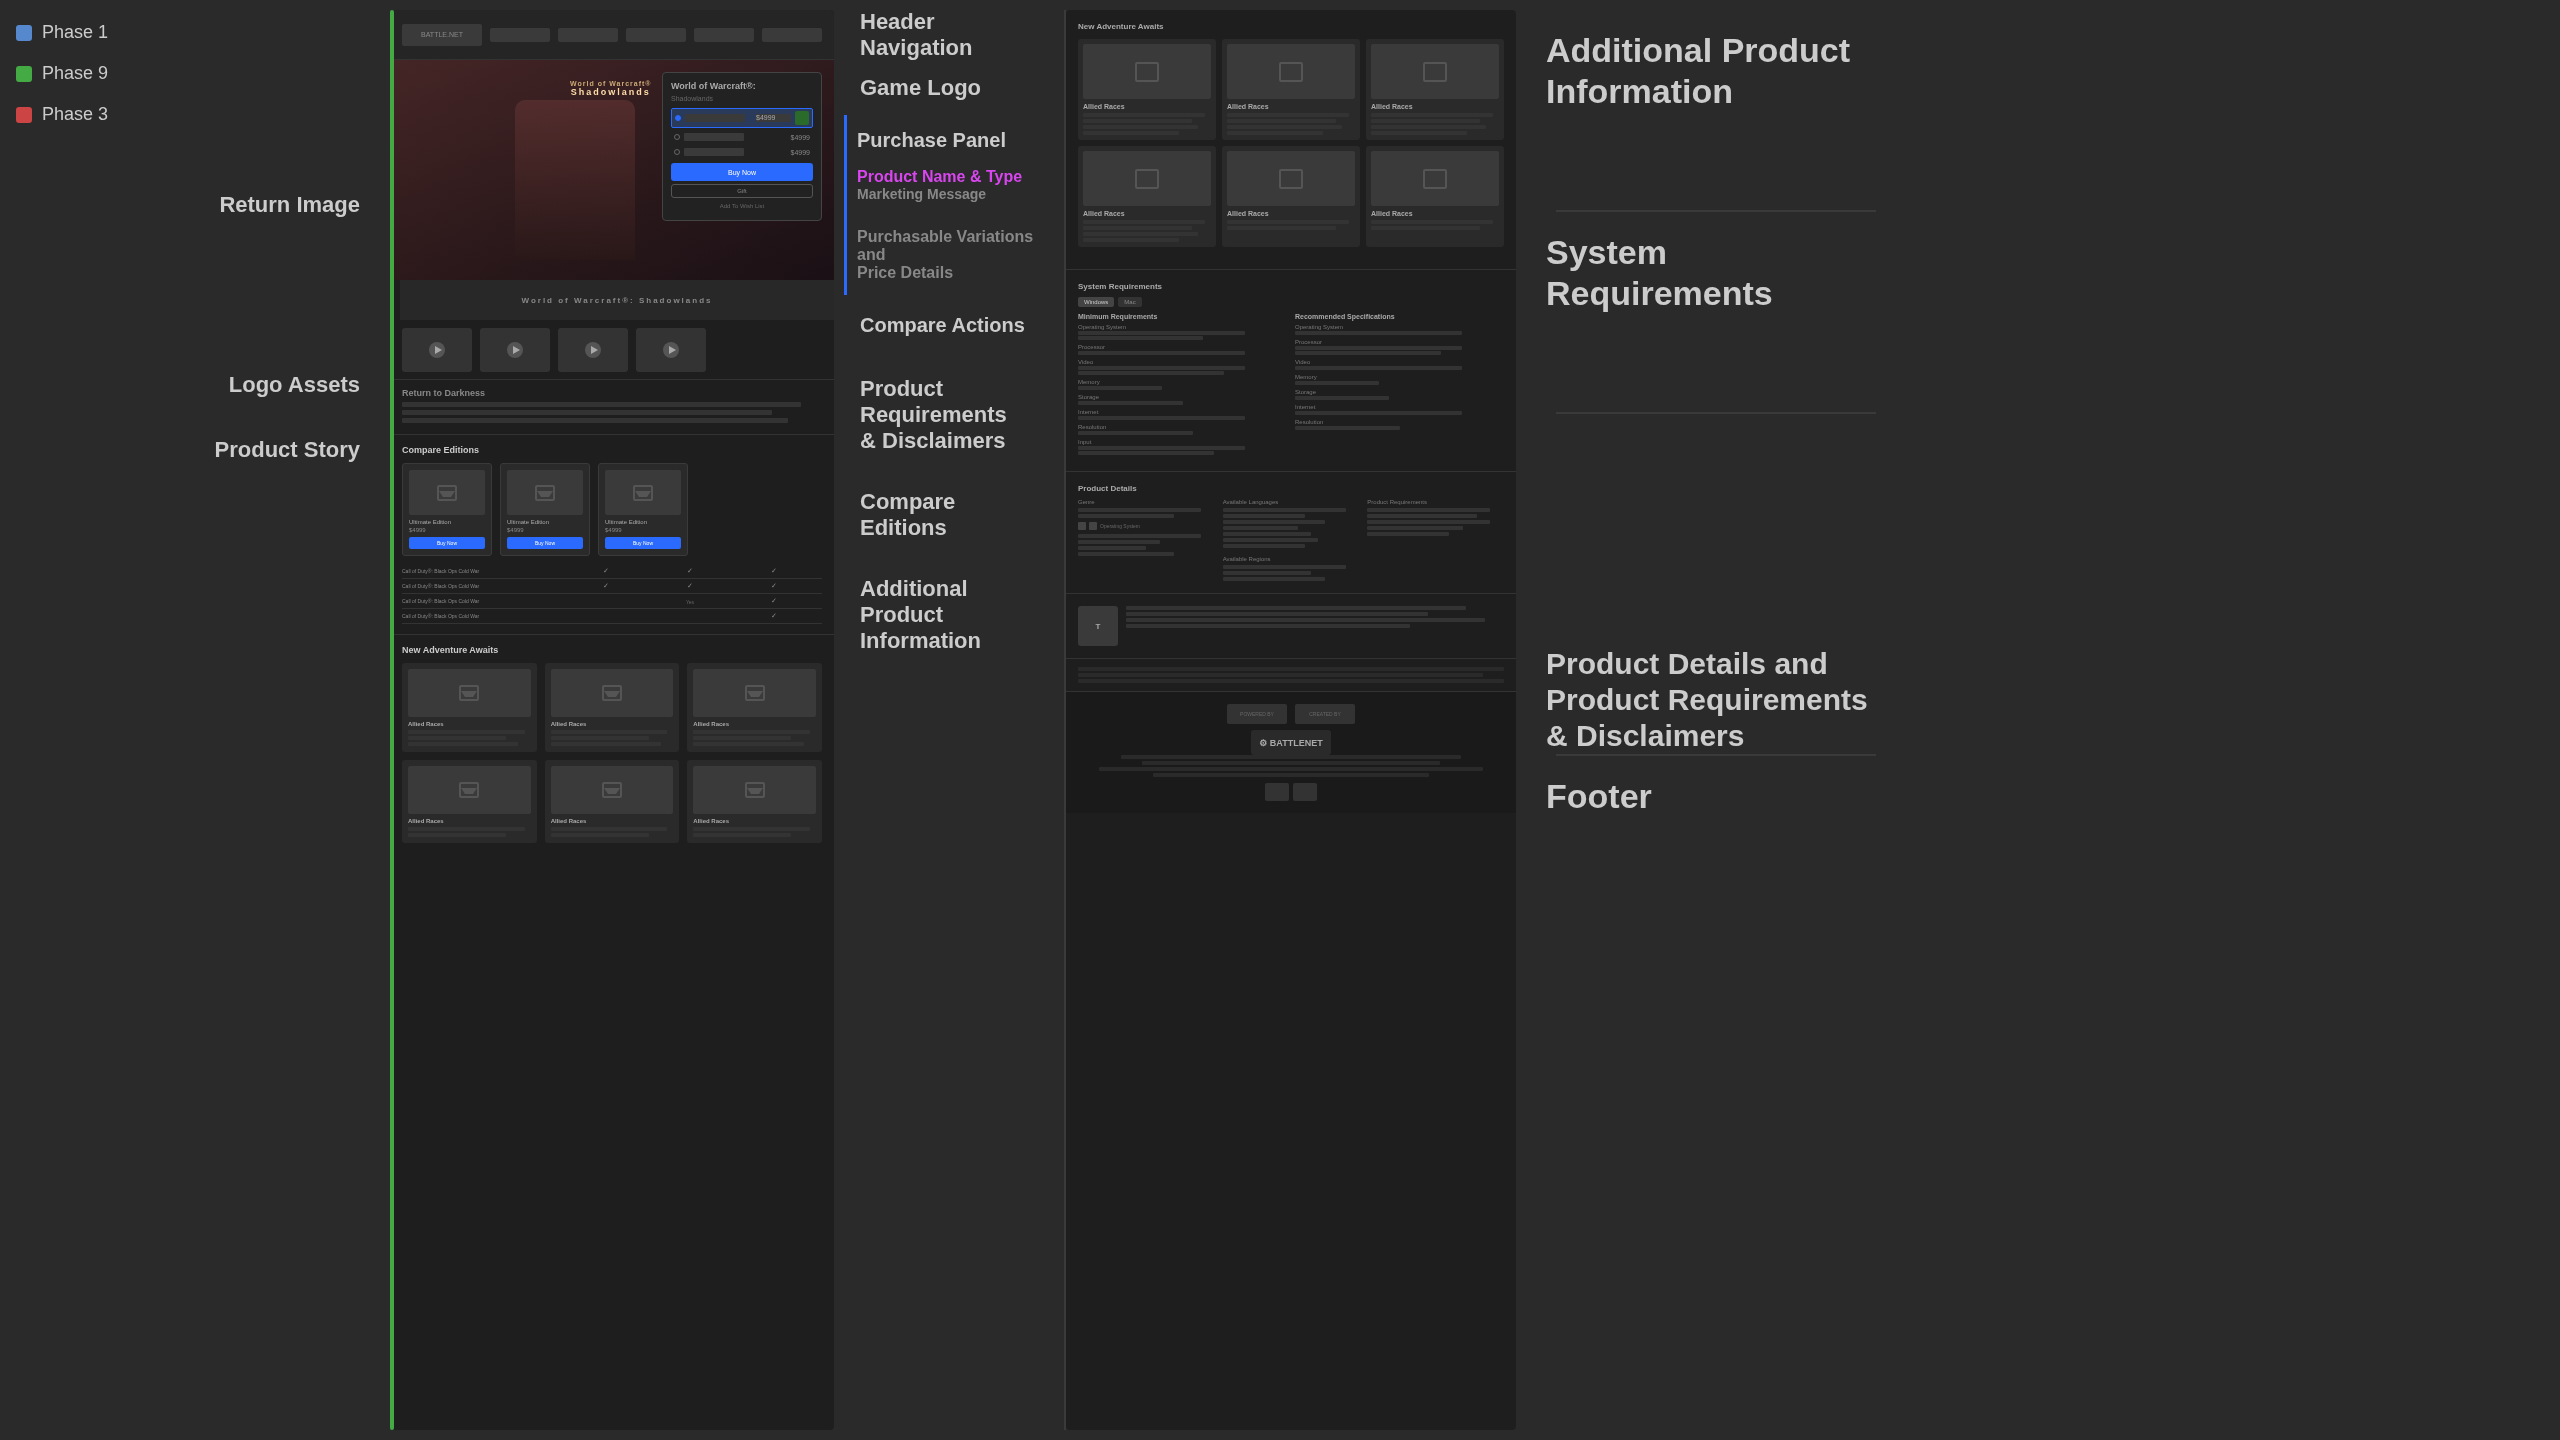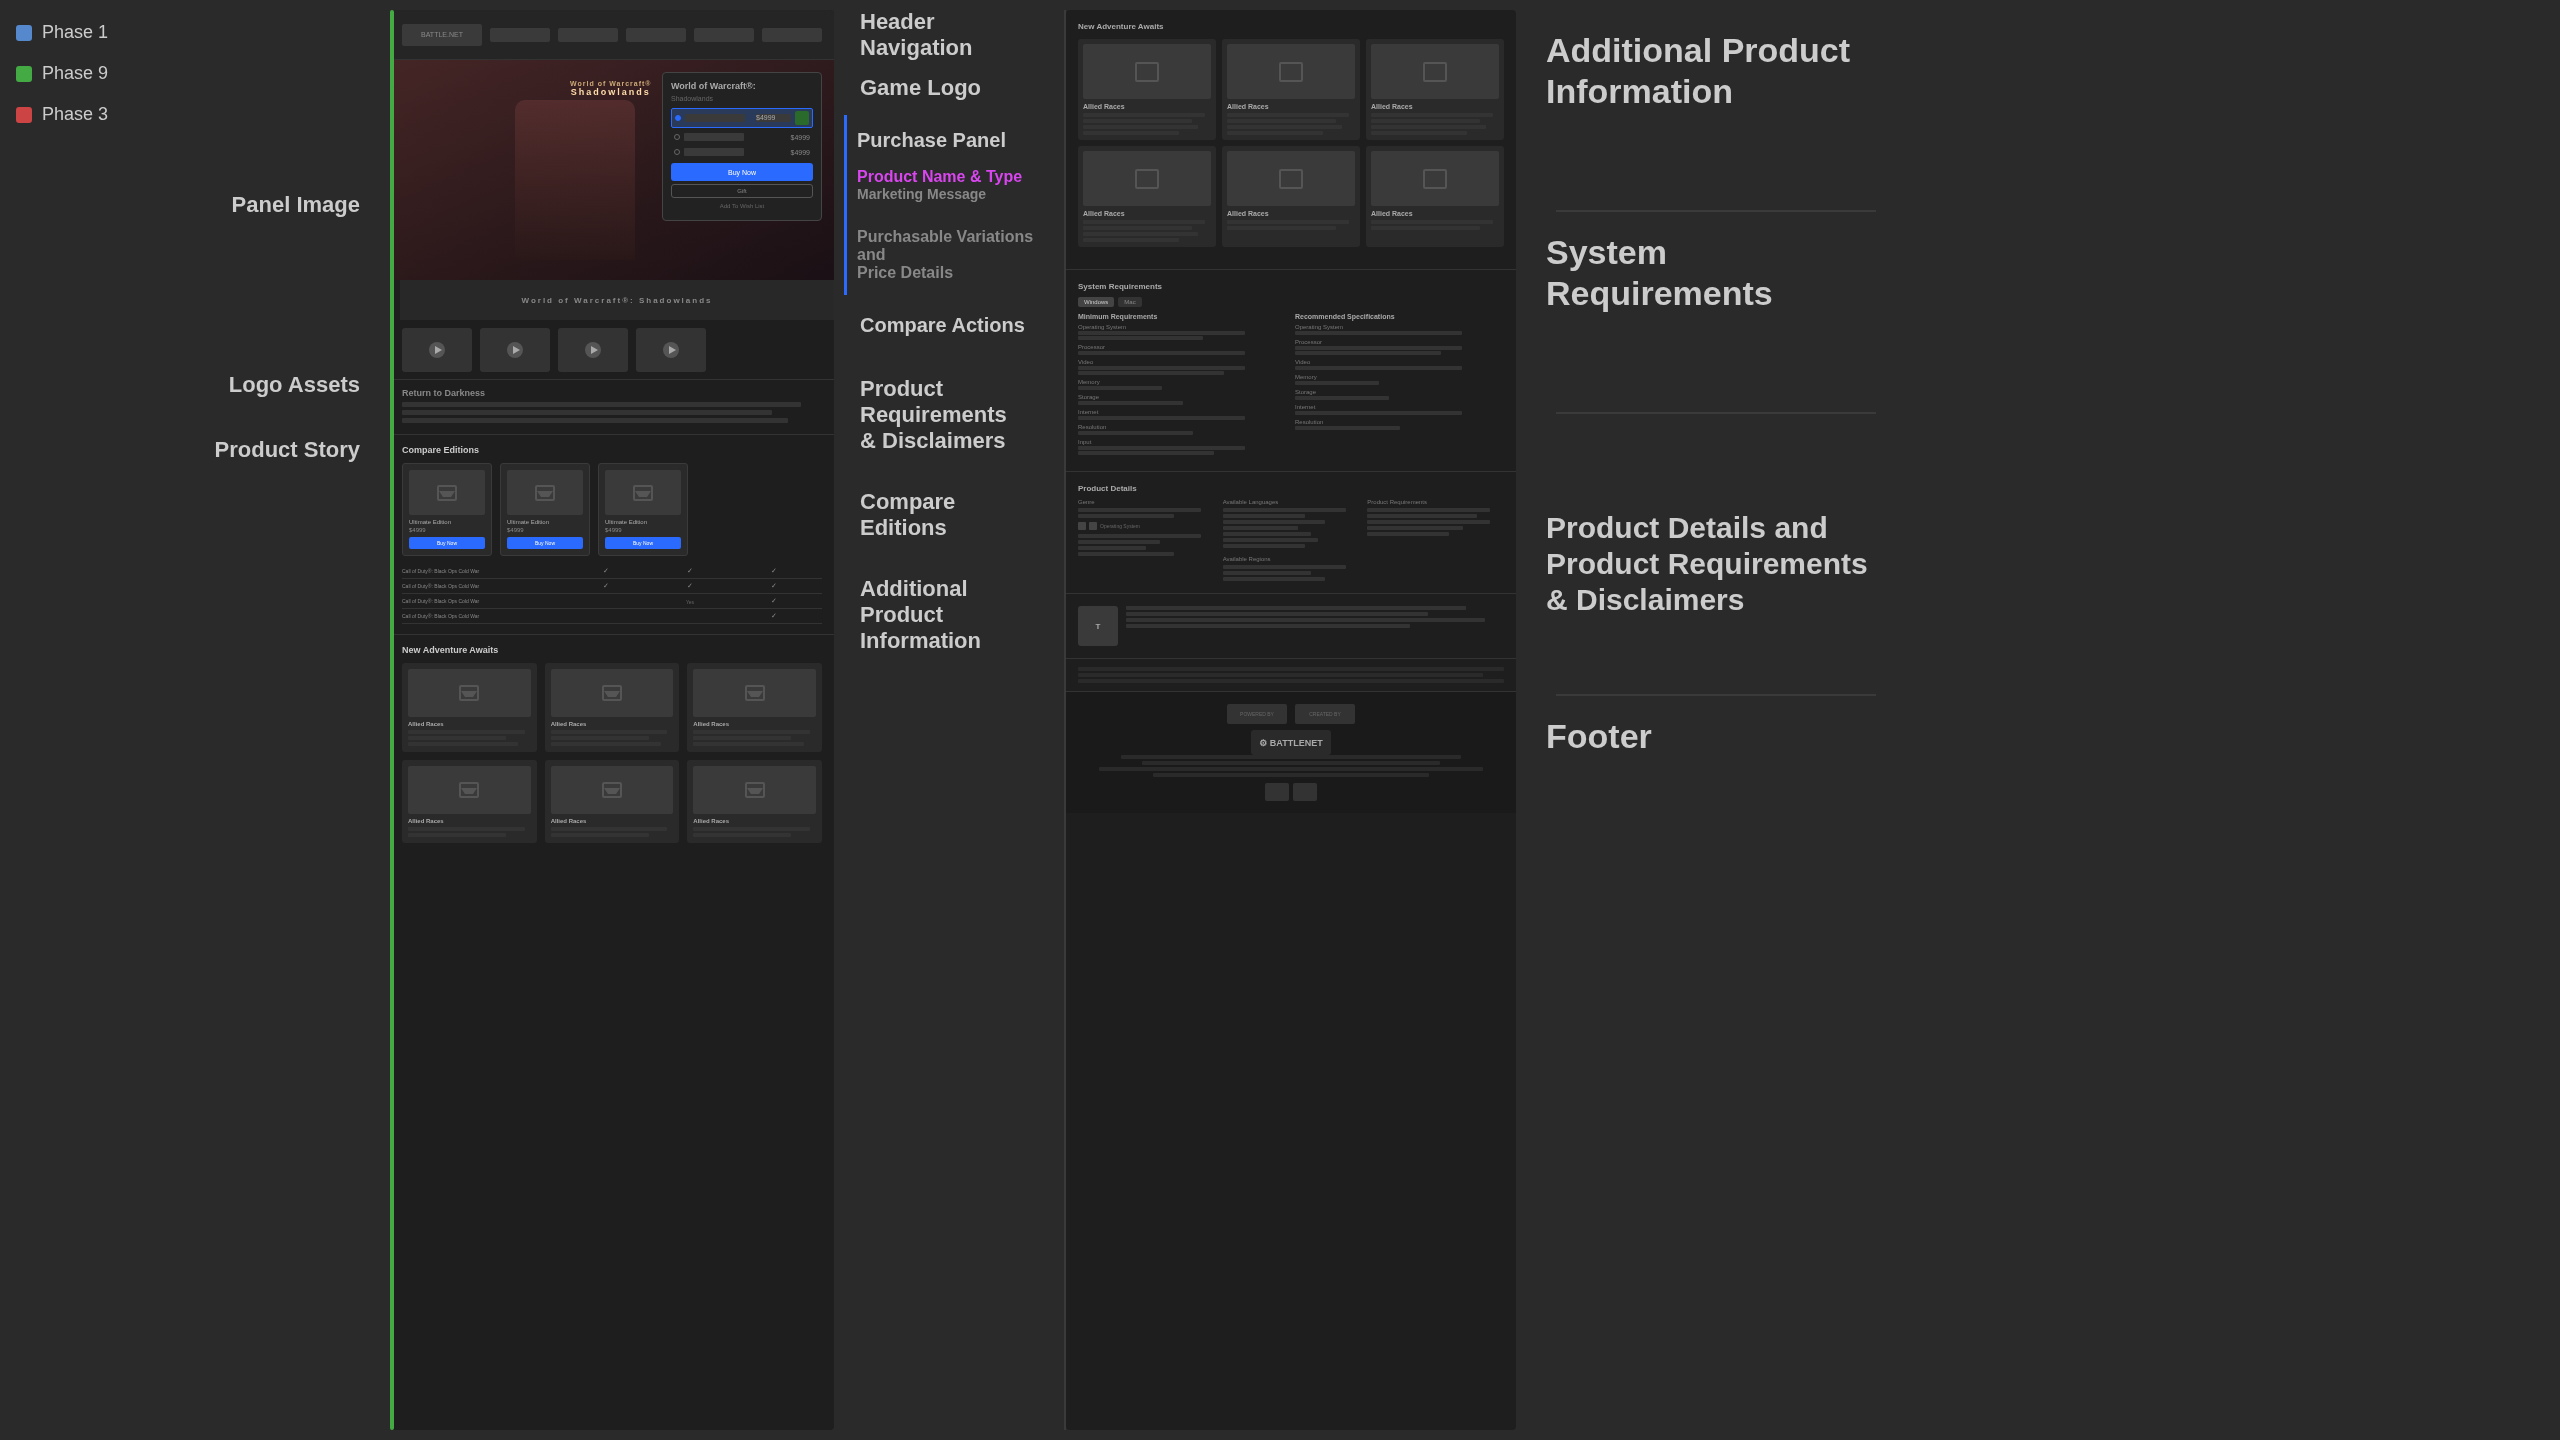--- a/index.html
+++ b/index.html
@@ -758,21 +758,21 @@
 </div>
 
 <div class="main-content">
 
   <div class="labels-col">
 
     <div class="label-block" style="height: 60px;">
     </div>
 
     <div class="label-block" style="height: 290px;">
-      <span style="font-size:22px; font-weight:600; color:#ccc;">Panel Image</span>
+      <span style="font-size:22px; font-weight:600; color:#ccc;">Return Image</span>
     </div>
     <div class="label-block" style="height: 70px;">
       <span style="font-size:22px; font-weight:600; color:#ccc;">Logo Assets</span>
     </div>
     <div class="label-block" style="height: 60px;">
       <span style="font-size:22px; font-weight:600; color:#ccc;">Product Story</span>
     </div>
   </div>
 
   <div style="position:relative; flex: 0 0 430px; display:flex; flex-direction:column;">
@@ -1329,21 +1329,21 @@
 
   <div class="right-labels">
     <div class="right-label-block" style="height:200px; align-items:flex-start; padding-top:20px;">
       <span style="font-size:34px;font-weight:700;line-height:1.2;">Additional Product Information</span>
     </div>
     <div style="height:2px;background:#3a3a3a;margin:0 10px;"></div>
     <div class="right-label-block" style="height:200px; align-items:flex-start; padding-top:20px;">
       <span style="font-size:34px;font-weight:700;line-height:1.2;">System Requirements</span>
     </div>
     <div style="height:2px;background:#3a3a3a;margin:0 10px;"></div>
-    <div class="right-label-block" style="height:280px; align-items:center; padding-top:20px;">
+    <div class="right-label-block" style="height:340px; align-items:flex-end; padding-top:20px;">
       <span style="font-size:30px;font-weight:700;line-height:1.2;">Product Details and Product Requirements &amp; Disclaimers</span>
     </div>
     <div style="height:2px;background:#3a3a3a;margin:0 10px;"></div>
     <div class="right-label-block" style="height:180px; align-items:flex-start; padding-top:20px;">
       <span style="font-size:34px;font-weight:700;">Footer</span>
     </div>
   </div>
 
 </div>
 

